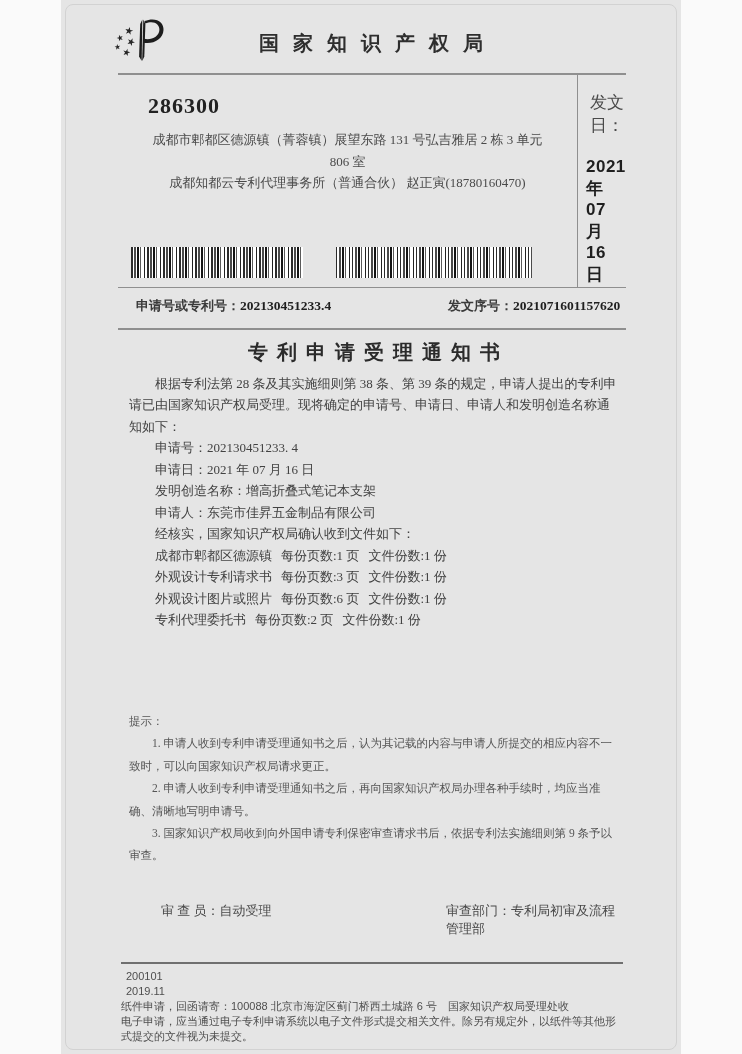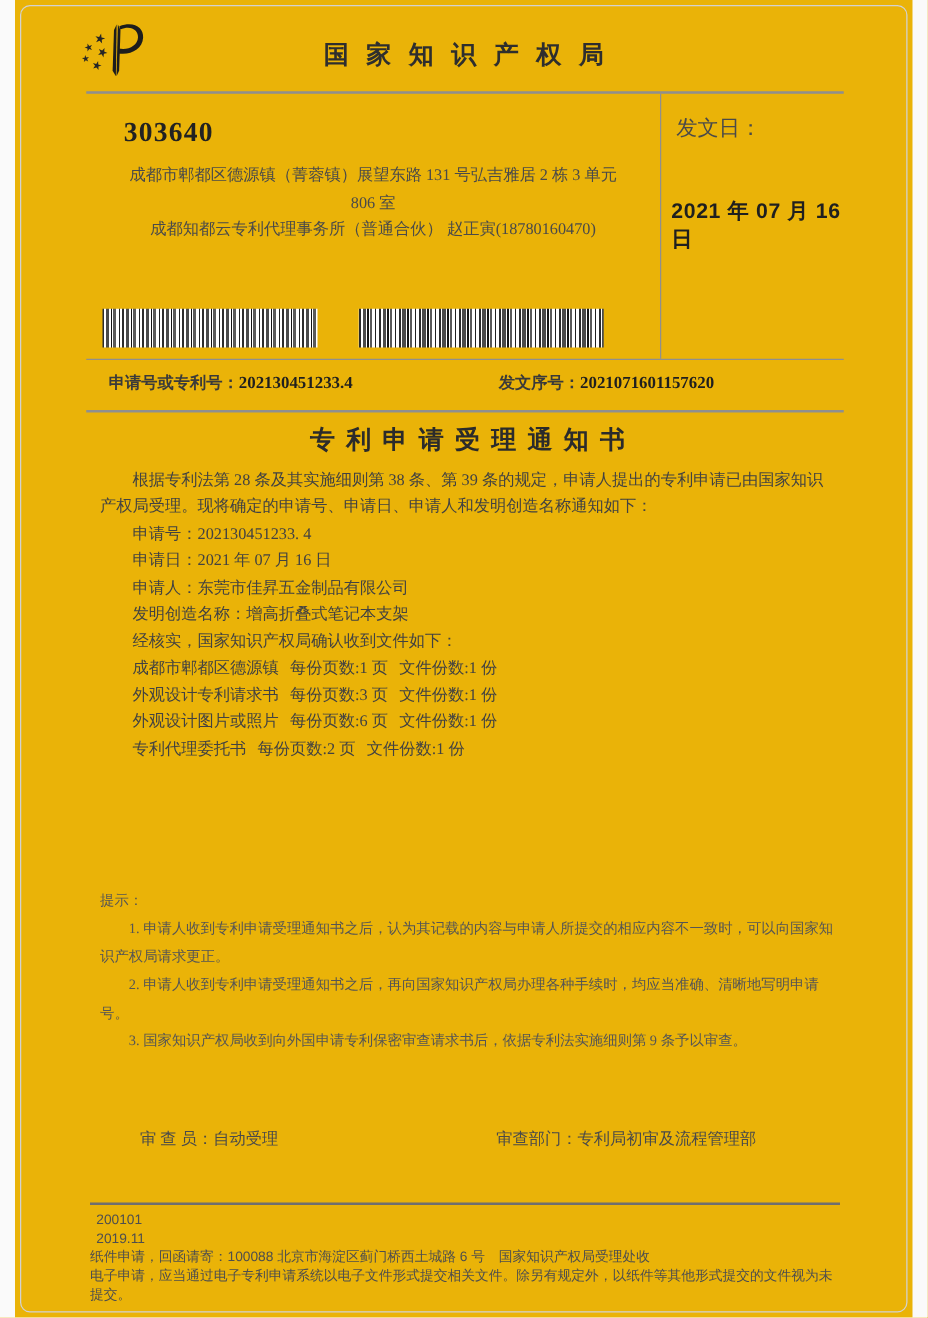--- a/index.html
+++ b/index.html
@@ -1,20 +1,20 @@
 <!DOCTYPE html>
 <html><head>
 <meta charset="utf-8">
 <style>
   html,body { margin:0; padding:0; background:#fafafa; }
   .page {
     position: relative;
-    width: 718px; height: 1054px;
+    width: 620px; height: 1054px;
     margin: 0 auto;
-    background: #eab308;
+    background: #e5e5e5;
     font-family: "Liberation Serif", "DejaVu Serif", serif;
     color: #3c3c3c;
     overflow: hidden;
   }
   .page-edge {
     position:absolute; inset:4px;
     border:1px solid #d2d2d2; border-radius:8px;
     pointer-events:none;
   }
   
@@ -108,21 +108,21 @@
     <use href="#star" transform="translate(4.5,32) scale(0.30) rotate(-8)"></use>
     <use href="#star" transform="translate(13.5,37.5) scale(0.38) rotate(15)"></use>
     <path d="M27.2,9 L29.3,4.5 L28.7,46 L26.1,41.5 Z" fill="#1d1d1d"></path>
     <path d="M30.3,4.5 L32.4,9 L31.3,41.5 L29.2,46 Z" fill="#1d1d1d"></path>
     <path d="M31.5,6 C43,1.5 51,7 50.5,15 C50,24.5 40,29.5 30.5,27.7 L31,23.8 C38.5,25.5 46,21.5 46.4,15 C46.8,9 40.5,4.8 32.2,8.6 Z" fill="#1d1d1d"></path>
   </svg>
   <div class="org-title">国家知识产权局</div>
 
   <div class="head-block">
     <div class="left-col">
-      <div class="postal">303640</div>
+      <div class="postal">286300</div>
       <div class="addr1">成都市郫都区德源镇（菁蓉镇）展望东路 131 号弘吉雅居 2 栋 3 单元</div>
       <div class="addr2">806 室</div>
       <div class="agency">成都知都云专利代理事务所（普通合伙）  赵正寅(18780160470)</div>
       <div class="barcode b1"></div>
       <div class="barcode b2"></div>
     </div>
     <div class="right-col">
       <div class="issue-label">发文日：</div>
       <div class="issue-date">2021 年 07 月 16 日</div>
     </div>
@@ -136,22 +136,22 @@
       <span class="lbl">发文序号：</span><span class="num">2021071601157620</span>
     </div>
   </div>
 
   <div class="notice-body">
     <div class="notice-title">专利申请受理通知书</div>
     <p class="intro">根据专利法第 28 条及其实施细则第 38 条、第 39 条的规定，申请人提出的专利申请已由国家知识产权局受理。现将确定的申请号、申请日、申请人和发明创造名称通知如下：</p>
     <div class="field-lines">
       <div><span>申请号：</span><span>202130451233. 4</span></div>
       <div><span>申请日：</span><span>2021 年 07 月 16 日</span></div>
+      <div><span>发明创造名称：</span><span>增高折叠式笔记本支架</span></div>
       <div><span>申请人：</span><span>东莞市佳昇五金制品有限公司</span></div>
-      <div><span>发明创造名称：</span><span>增高折叠式笔记本支架</span></div>
     </div>
     <div class="received-intro">经核实，国家知识产权局确认收到文件如下：</div>
     <div class="doc-lines">
       <div><span>成都市郫都区德源镇</span><span class="gap">每份页数:1 页</span><span class="gap">文件份数:1 份</span></div>
       <div><span>外观设计专利请求书</span><span class="gap">每份页数:3 页</span><span class="gap">文件份数:1 份</span></div>
       <div><span>外观设计图片或照片</span><span class="gap">每份页数:6 页</span><span class="gap">文件份数:1 份</span></div>
       <div><span>专利代理委托书</span><span class="gap">每份页数:2 页</span><span class="gap">文件份数:1 份</span></div>
     </div>
   </div>
 

